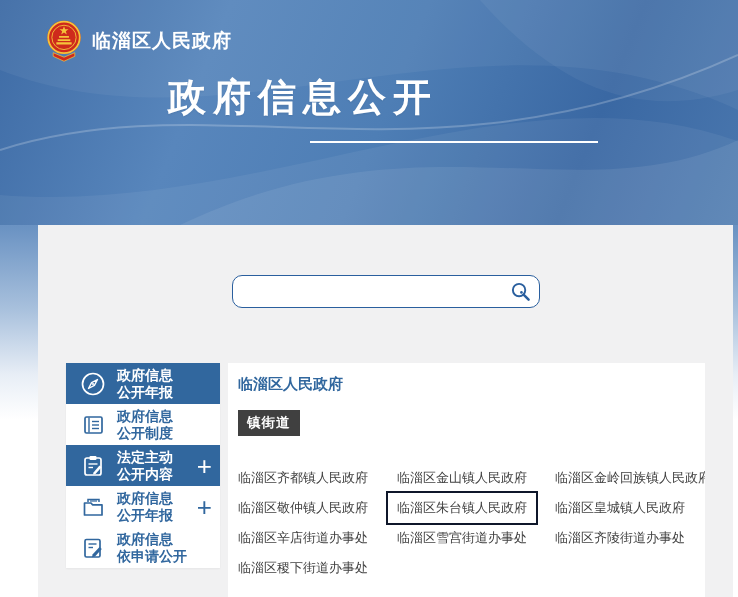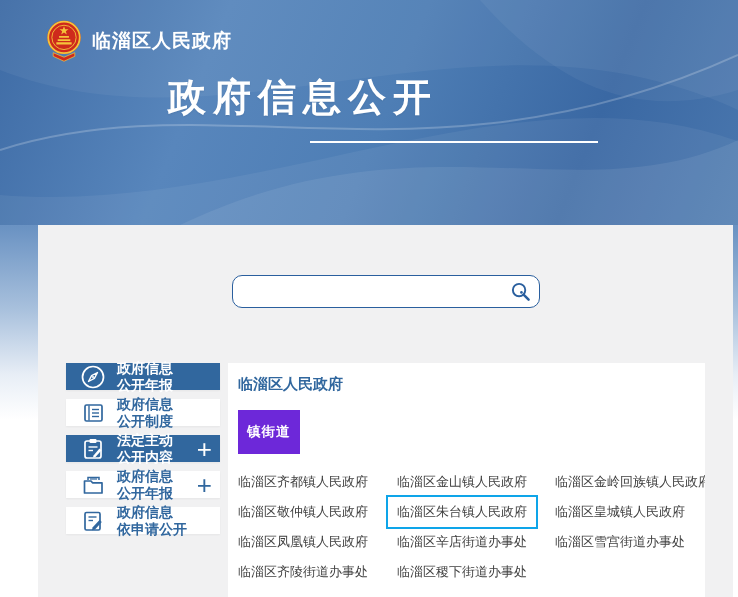--- a/index.html
+++ b/index.html
@@ -30,48 +30,48 @@
     border:1px solid #2a5f9e;border-radius:10px;display:flex;align-items:center;
   }
   .search-input{
     flex:1;height:100%;border:none;outline:none;background:transparent;
     padding:0 10px;font-size:14px;color:#333;border-radius:10px;
   }
   .search-btn{border:none;background:transparent;padding:0 8px 0 0;cursor:pointer;display:flex;align-items:center;}
   
   .sidebar{position:absolute;left:28px;top:138px;width:154px;}
   .side-item{
-    position:relative;height:27px;margin-bottom:9px;background:#ffffff;color:#31679e;
+    position:relative;height:41px;background:#ffffff;color:#31679e;
     display:flex;align-items:center;padding-left:13px;box-sizing:border-box;cursor:pointer;
     box-shadow:0 1px 2px rgba(0,0,0,0.05);
   }
   .side-item.active{background:#31679e;color:#ffffff;}
   .side-item .icn{width:27px;height:27px;flex:0 0 27px;display:flex;align-items:center;justify-content:center;}
   .side-item .lbl{margin-left:11px;font-size:14px;line-height:17px;font-weight:bold;white-space:nowrap;}
   .side-item .plus{
     position:absolute;right:8px;top:50%;transform:translateY(-50%);
     font-size:26px;font-weight:200;line-height:26px;
   }
   
   .content{
     position:absolute;left:190px;top:138px;width:477px;height:234px;background:#ffffff;
     box-sizing:border-box;padding:12px 0 0 10px;overflow:hidden;
   }
   .top-link{color:#31679e;font-size:15px;font-weight:bold;text-decoration:none;display:inline-block;cursor:pointer;}
   .section-badge{
-    display:inline-block;background:#6d28d9;color:#ffffff;font-size:13.5px;font-weight:bold;
-    padding:13px 9px;margin-top:16px;letter-spacing:1px;
+    display:inline-block;background:#404040;color:#ffffff;font-size:13.5px;font-weight:bold;
+    padding:4px 9px;margin-top:16px;letter-spacing:1px;
   }
   .links-grid{
     display:grid;grid-template-columns:159px 158px 1fr;grid-auto-rows:30px;
-    align-items:center;margin-top:12px;
+    align-items:center;margin-top:26px;
   }
   .gov-link{font-size:13px;color:#3f3f3f;text-decoration:none;cursor:pointer;white-space:nowrap;}
   .gov-link.hl{
-    border:2px solid #0ea5e9;padding:6px 9px;margin:-8px -11px;display:inline-block;
+    border:2px solid #0f172a;padding:6px 9px;margin:-8px -11px;display:inline-block;
   }
 </style>
 </head>
 <body>
 
 <div class="banner">
   <svg class="ribbons" width="738" height="225" viewBox="0 0 738 225">
     <path d="M0,70 C230,160 480,-10 738,110 L738,0 L0,0 Z" fill="rgba(255,255,255,0.05)"></path>
     <path d="M-40,190 C240,235 520,45 760,150 L760,230 L-40,230 Z" fill="rgba(255,255,255,0.06)"></path>
     <path d="M0,150 C220,80 430,195 738,55" stroke="rgba(255,255,255,0.22)" stroke-width="2" fill="none"></path>
@@ -187,21 +187,20 @@
     <a class="top-link">临淄区人民政府</a>
     <br>
     <span class="section-badge">镇街道</span>
     <div class="links-grid" id="links-grid">
         <div><a class="gov-link">临淄区齐都镇人民政府</a></div>
         <div><a class="gov-link">临淄区金山镇人民政府</a></div>
         <div><a class="gov-link">临淄区金岭回族镇人民政府</a></div>
         <div><a class="gov-link">临淄区敬仲镇人民政府</a></div>
         <div><a class="gov-link hl">临淄区朱台镇人民政府</a></div>
         <div><a class="gov-link">临淄区皇城镇人民政府</a></div>
-        <div><a class="gov-link">临淄区凤凰镇人民政府</a></div>
         <div><a class="gov-link">临淄区辛店街道办事处</a></div>
         <div><a class="gov-link">临淄区雪宫街道办事处</a></div>
         <div><a class="gov-link">临淄区齐陵街道办事处</a></div>
         <div><a class="gov-link">临淄区稷下街道办事处</a></div>
       </div>
     <br>
     
   </div>
 
 </div>

